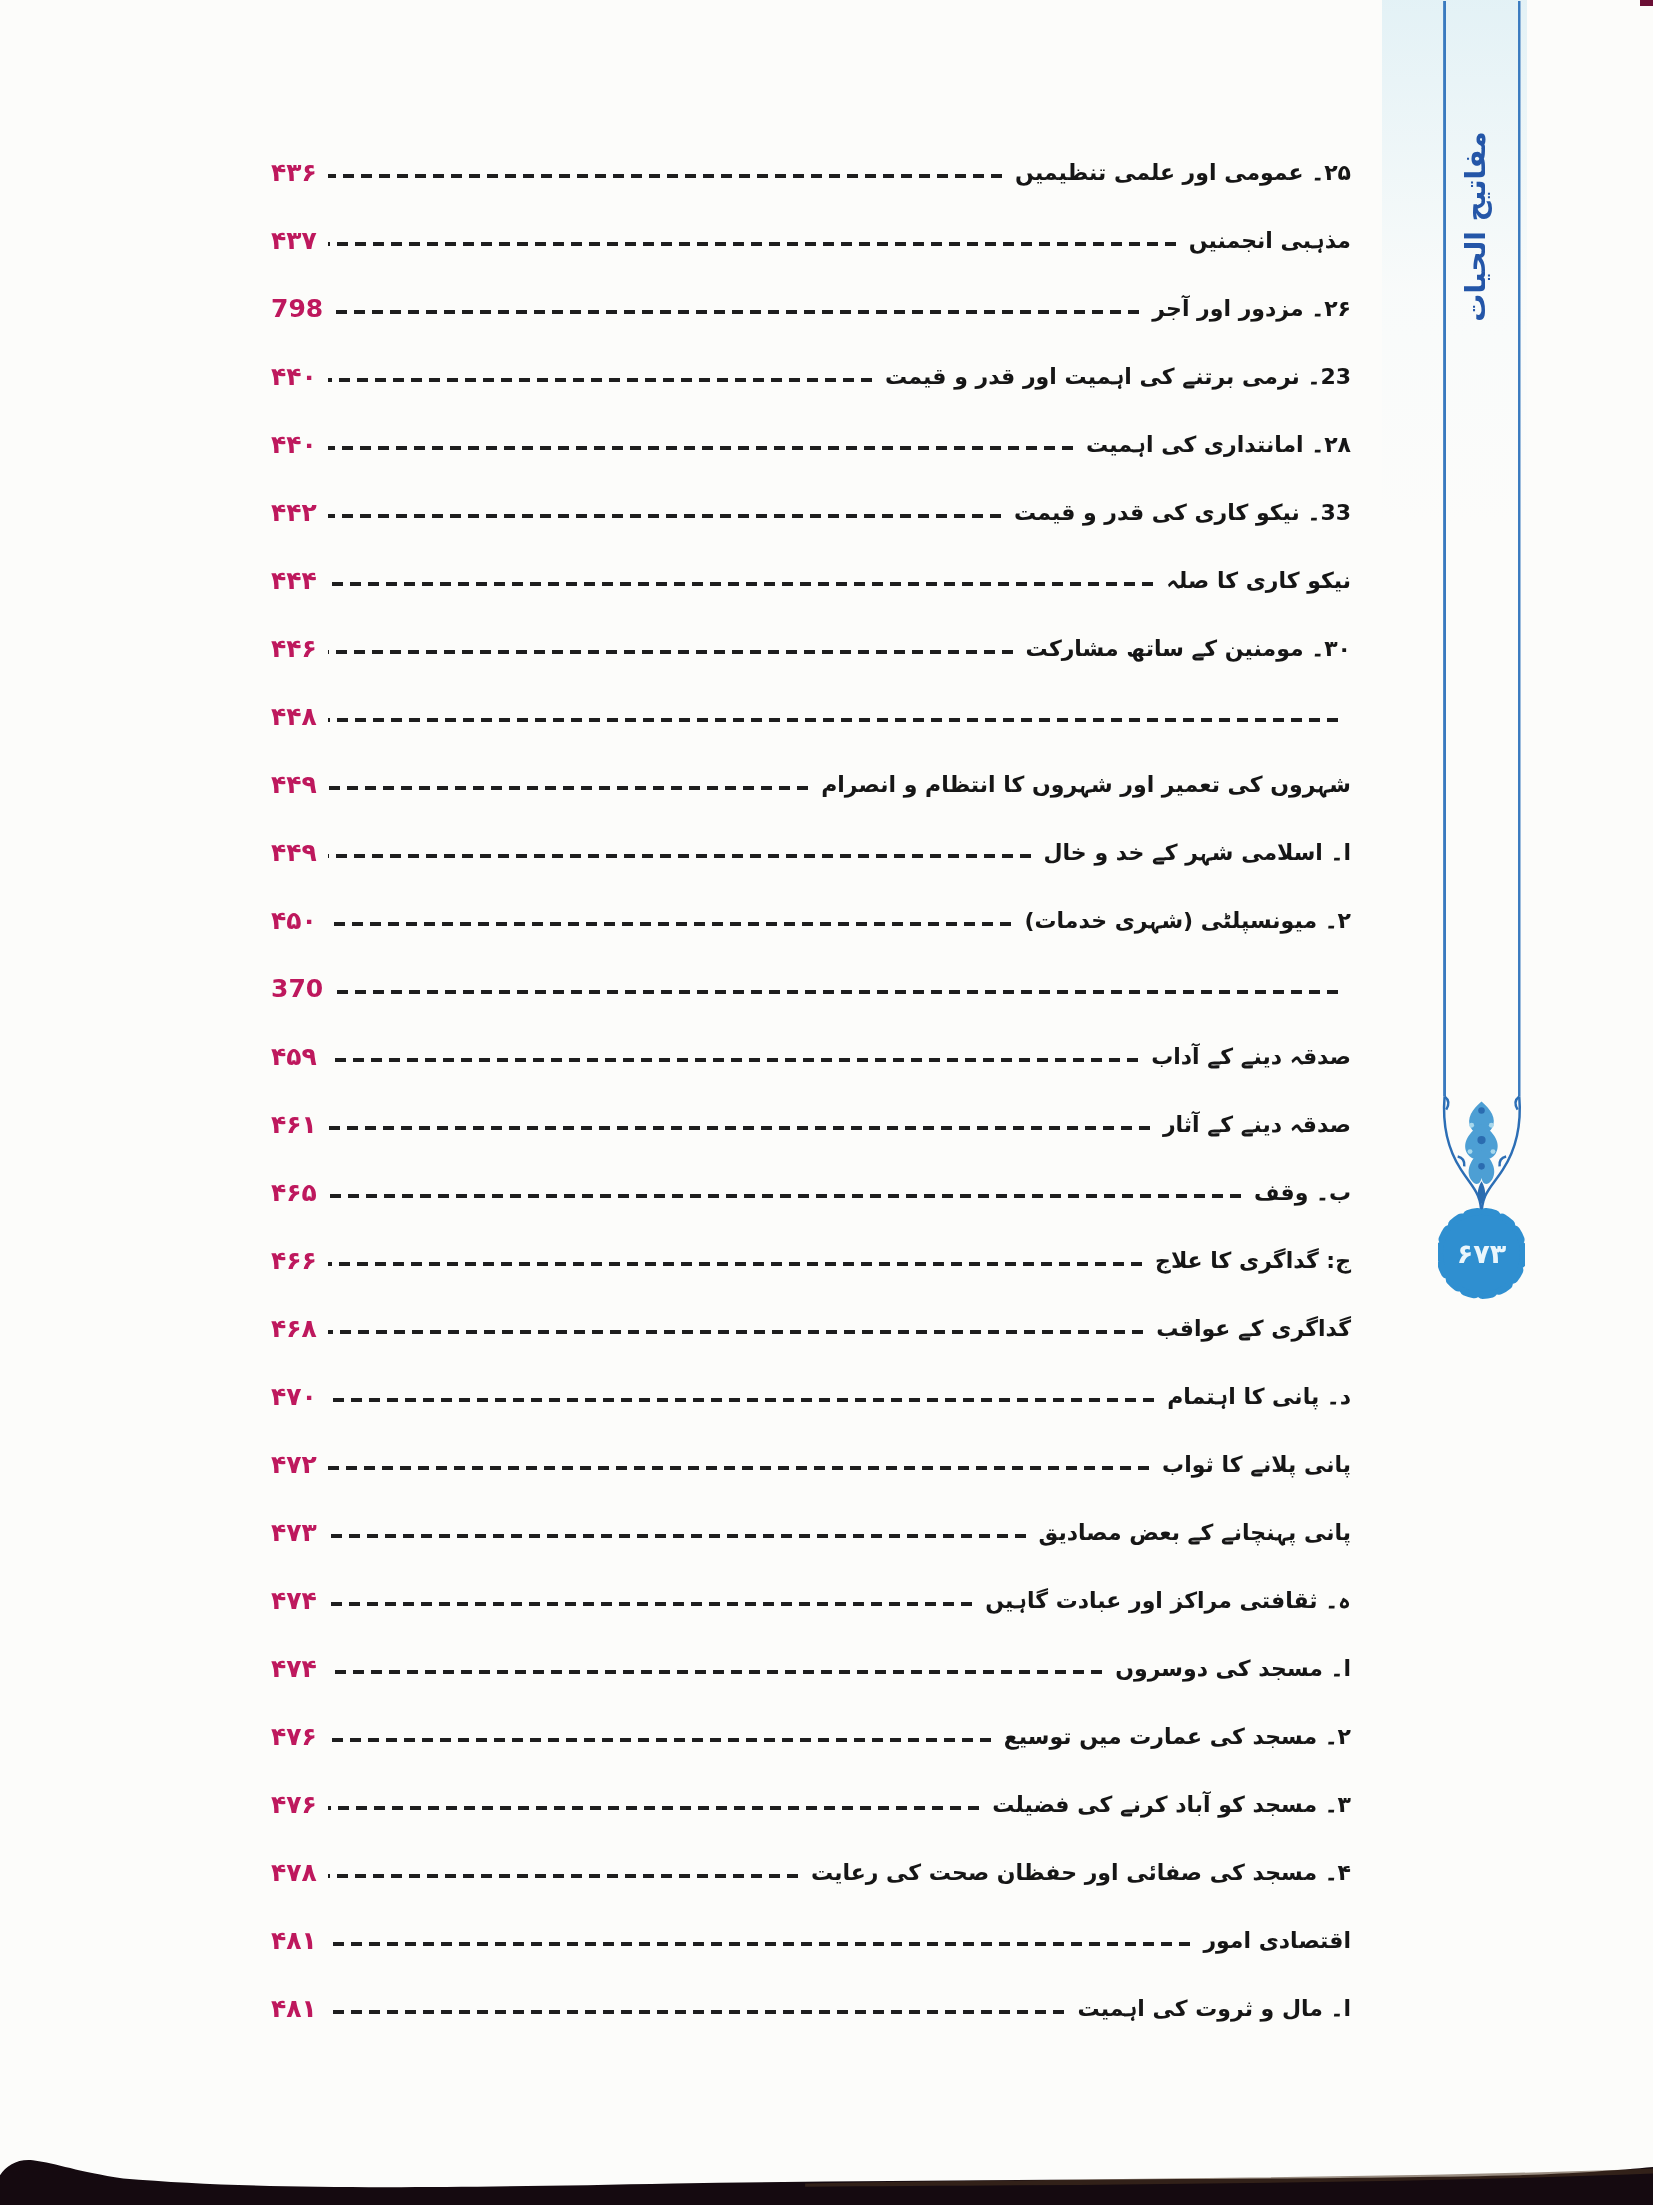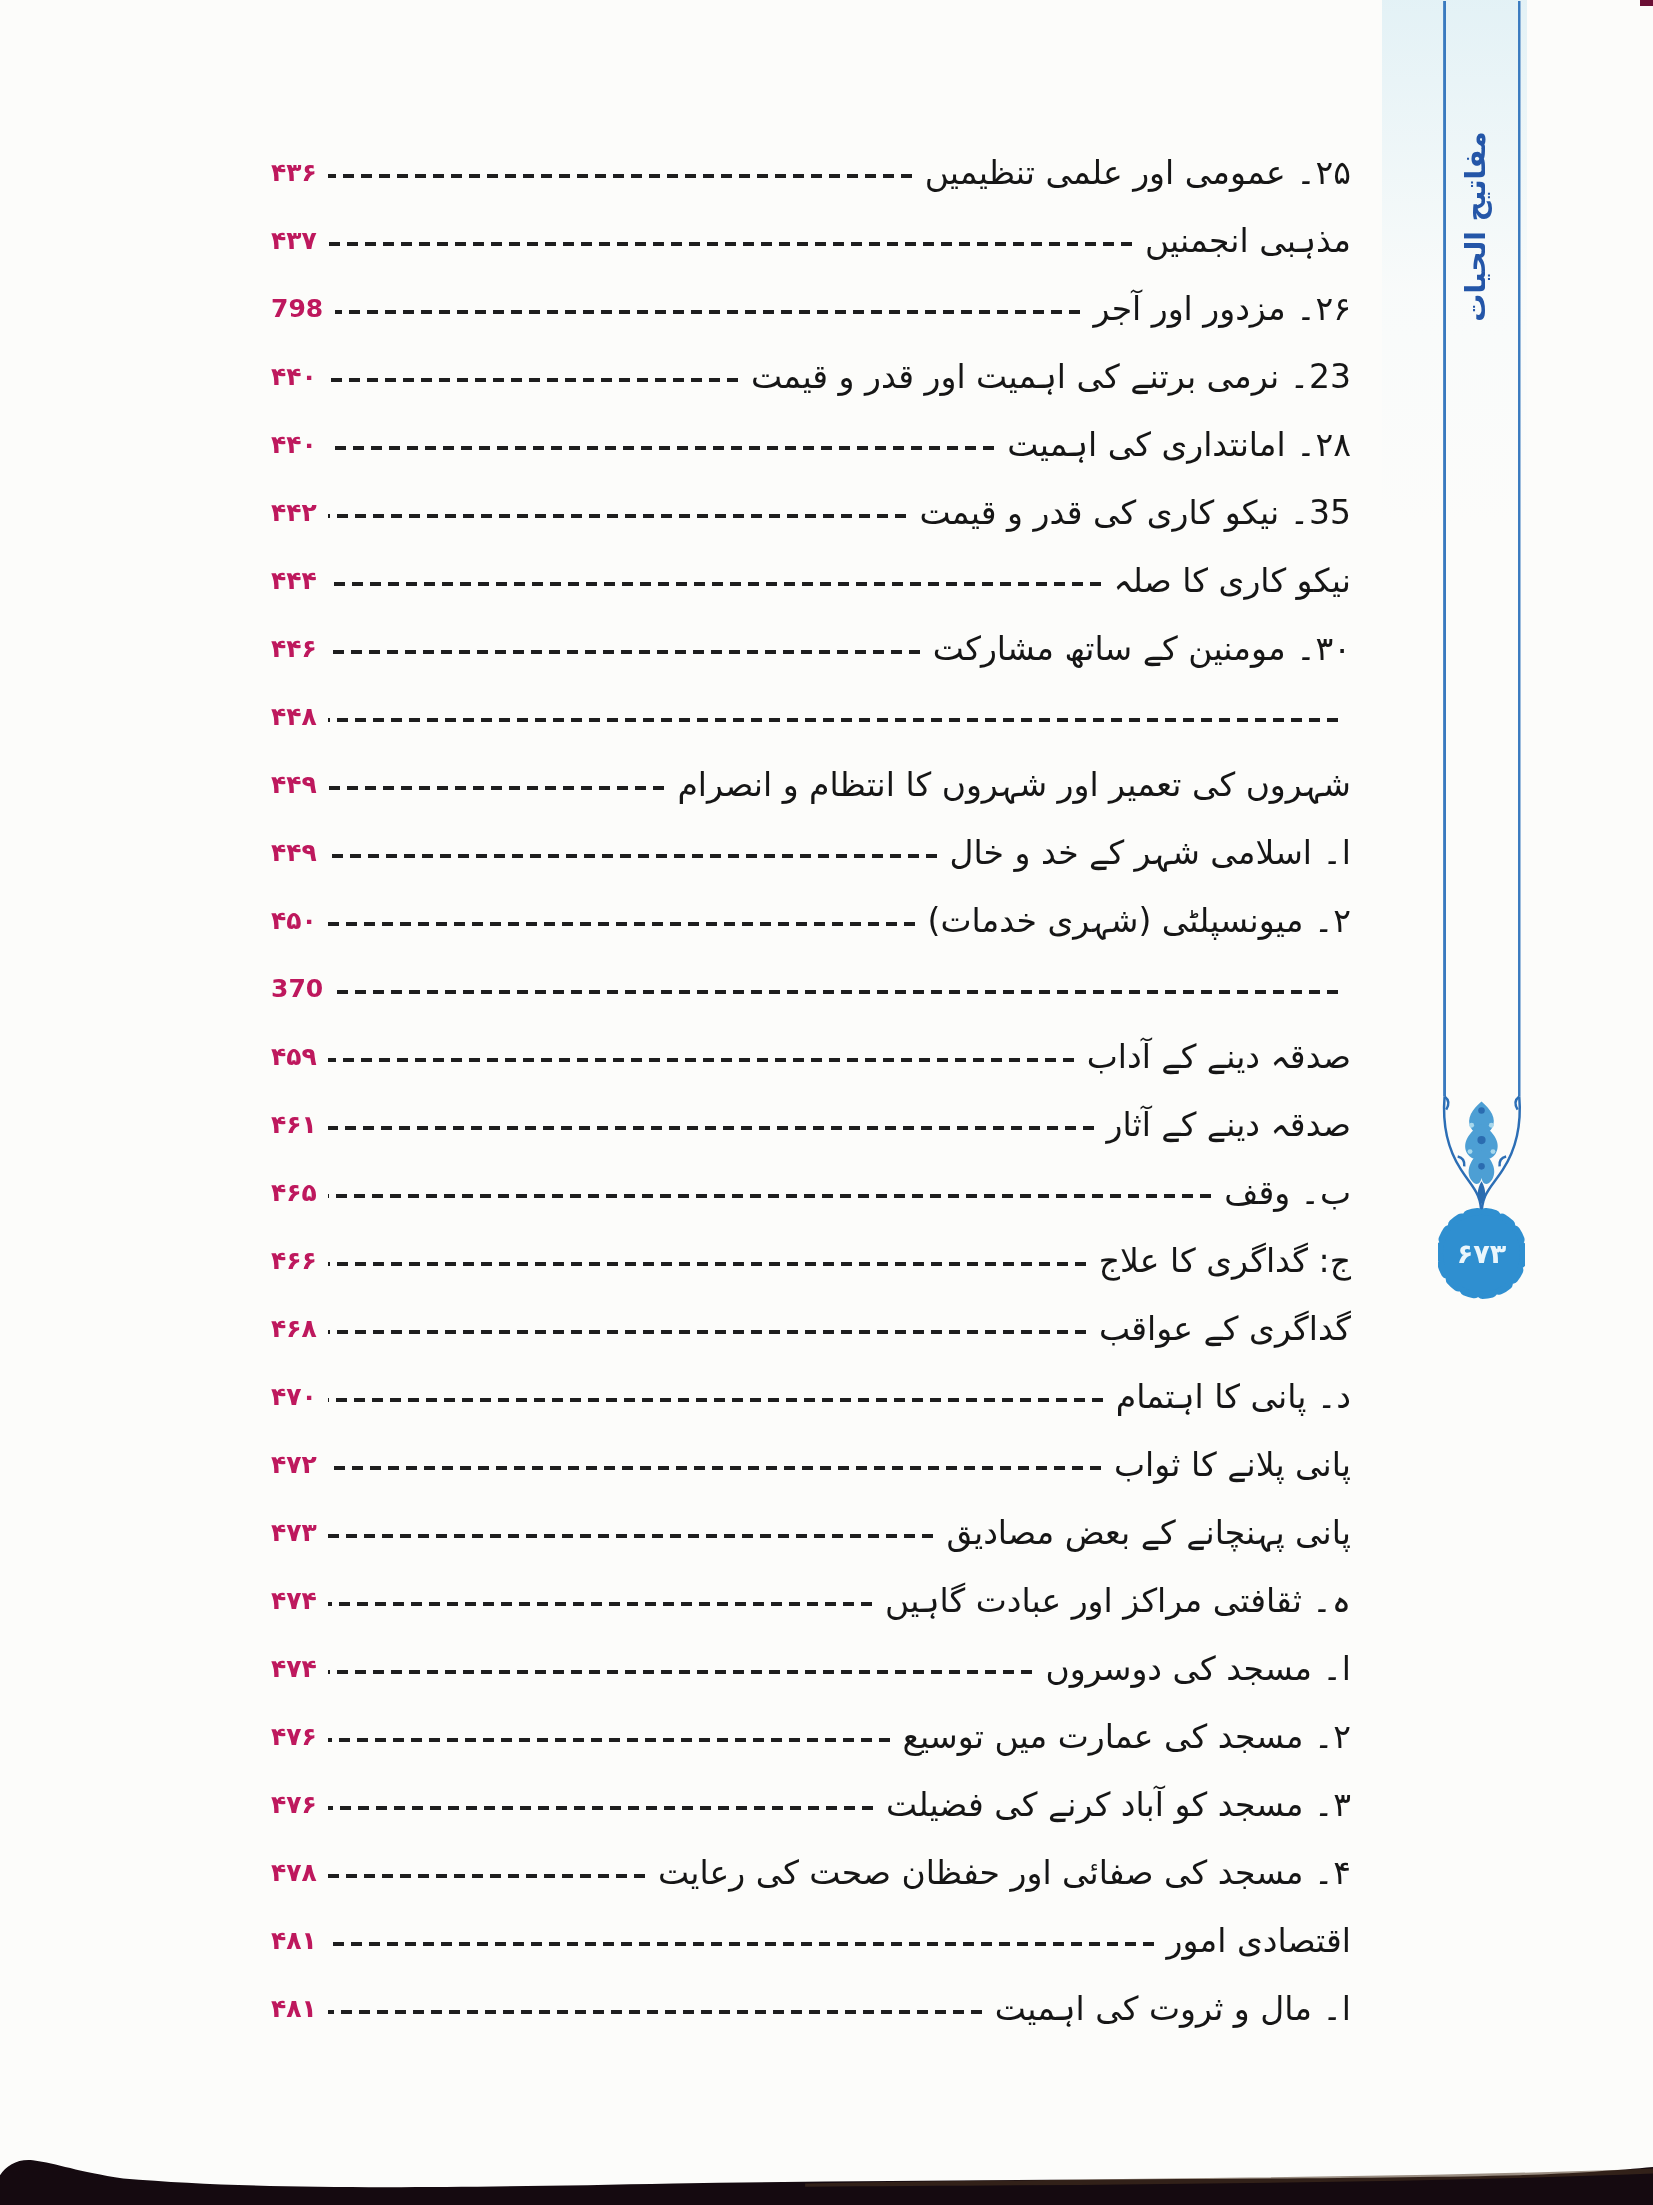--- a/index.html
+++ b/index.html
@@ -9,21 +9,21 @@
     font-family:"DejaVu Sans","Liberation Sans",sans-serif;
   }
   
   #toc-list{
     position:absolute;top:138px;left:271px;right:302px;
   }
   .toc-row{
     height:68px;display:flex;align-items:center;direction:rtl;
   }
   .toc-title{
-    font-size:33px;font-weight:400;color:#161616;white-space:nowrap;
+    font-size:22px;font-weight:700;color:#161616;white-space:nowrap;
     letter-spacing:0;
   }
   .leader{
     flex:1;min-width:23px;height:4.1px;margin:8.2px 13px 0 11.5px;
     background:repeating-linear-gradient(to left,#1e1e1e 0 10.7px,transparent 10.7px 18px);
   }
   .toc-page{
     font-size:25px;font-weight:700;color:#be185d;white-space:nowrap;
   }
   
@@ -81,21 +81,21 @@
     <span class="toc-page">۴۴۰</span>
   </div>
 
   <div class="toc-row">
     <span class="toc-title">۲۸۔ امانتداری کی اہمیت</span>
     <span class="leader"></span>
     <span class="toc-page">۴۴۰</span>
   </div>
 
   <div class="toc-row">
-    <span class="toc-title">35۔ نیکو کاری کی قدر و قیمت</span>
+    <span class="toc-title">33۔ نیکو کاری کی قدر و قیمت</span>
     <span class="leader"></span>
     <span class="toc-page">۴۴۲</span>
   </div>
 
   <div class="toc-row">
     <span class="toc-title">نیکو کاری کا صلہ</span>
     <span class="leader"></span>
     <span class="toc-page">۴۴۴</span>
   </div>
 

